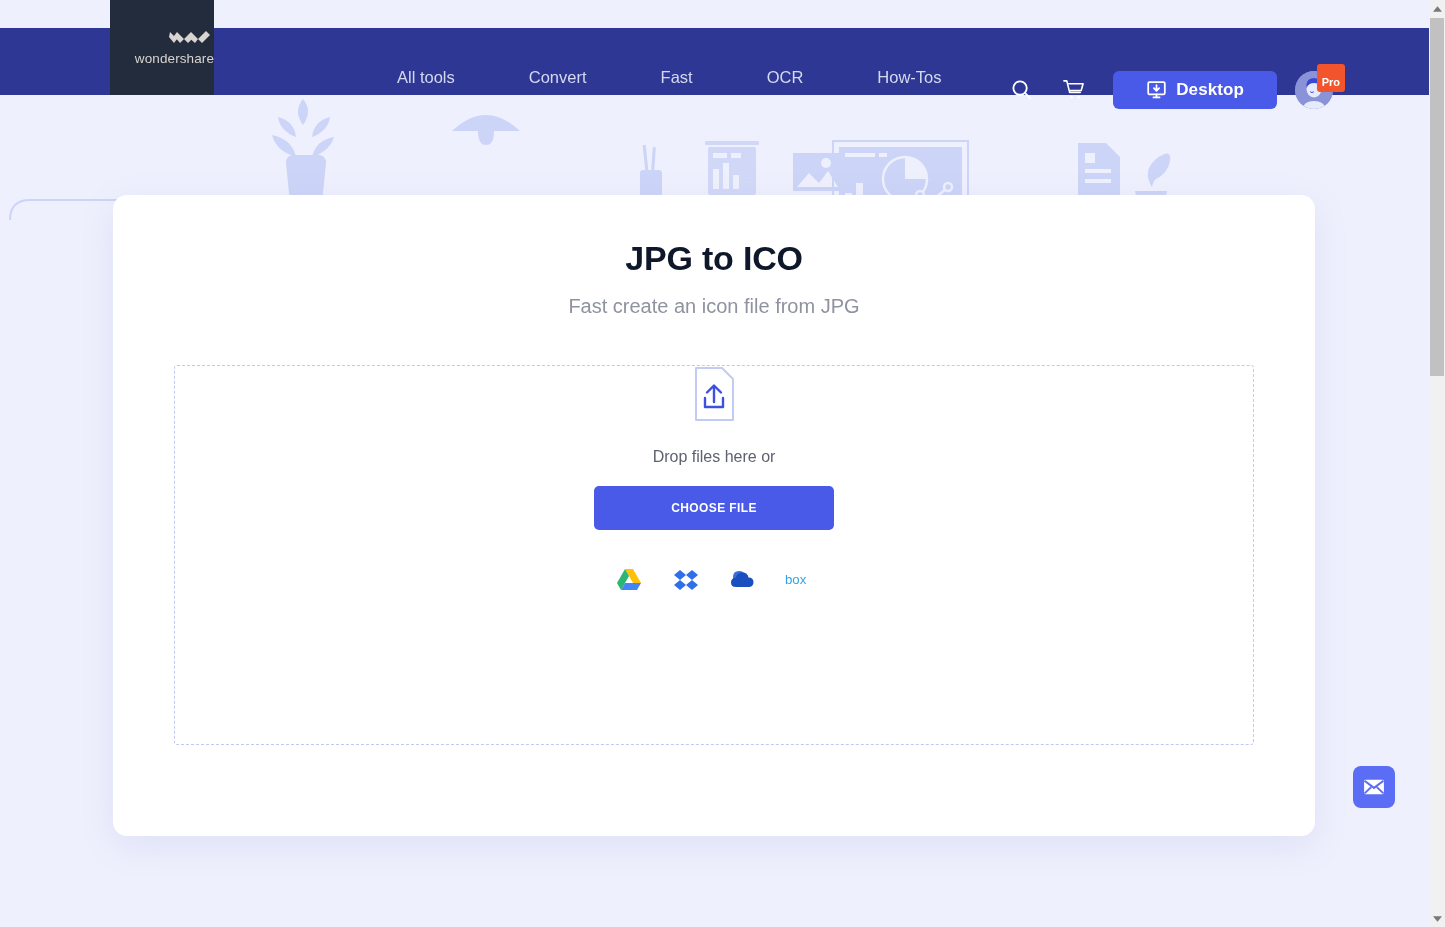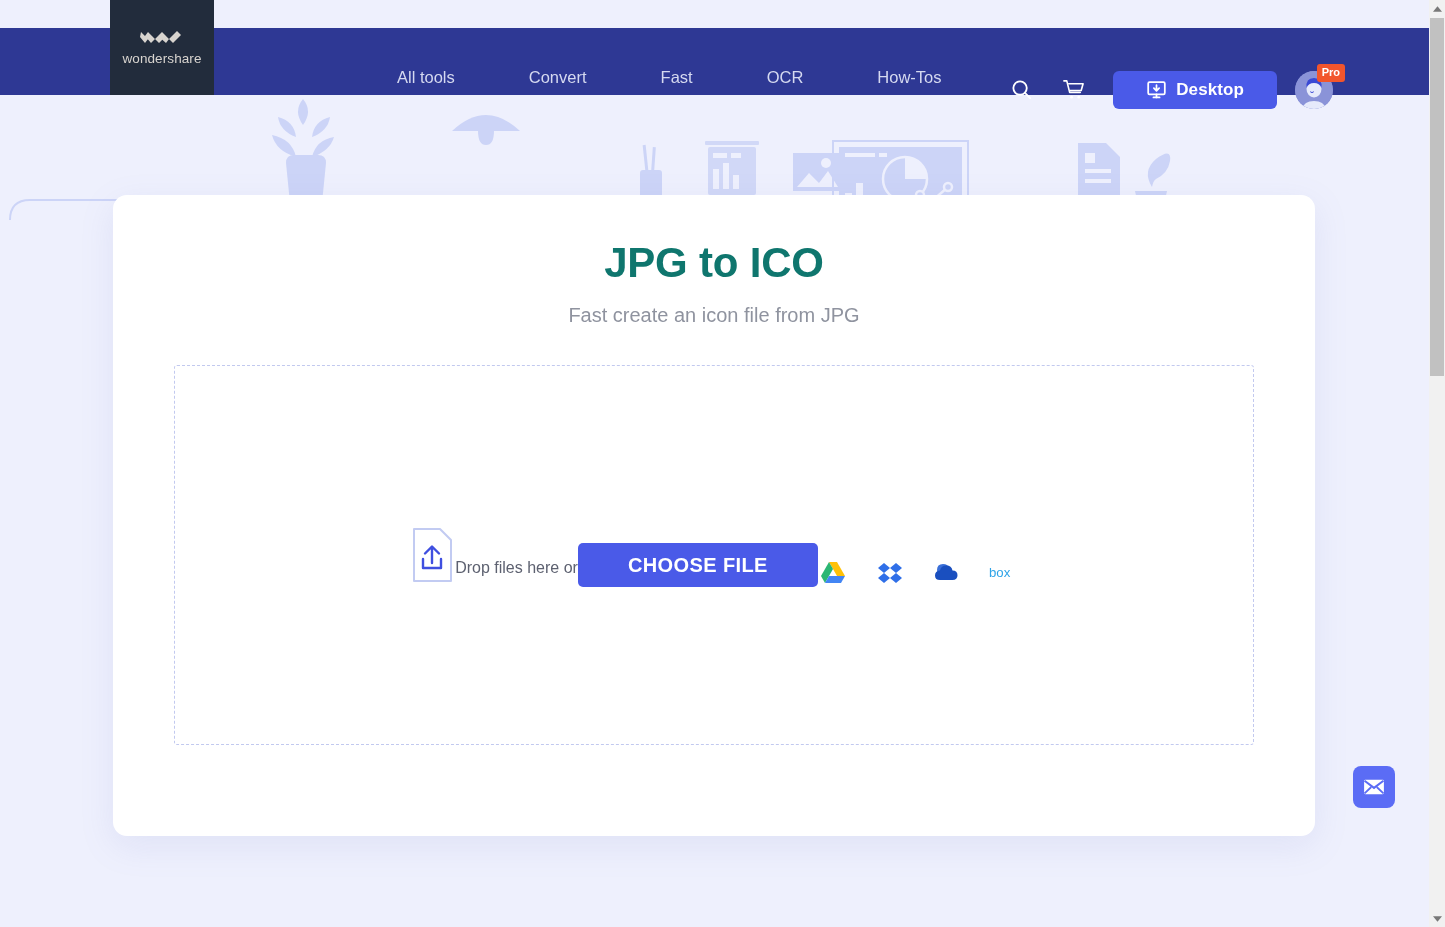--- a/index.html
+++ b/index.html
@@ -34,21 +34,21 @@
     align-items: center;
     z-index: 30;
   }
   .ws-block {
     position: absolute;
     left: 110px; top: 0px;
     width: 104px; height: 95px;
     background: #222c3c;
     display: flex;
     flex-direction: column;
-    align-items: center;
+    align-items: flex-end;
     justify-content: center;
     gap: 6px;
     z-index: 40;
   }
   .ws-mark { width: 46px; height: 16px; display:block; }
   .ws-text {
     color: #d8d4cf;
     font-size: 13.5px;
     letter-spacing: .1px;
     white-space: nowrap;
@@ -122,21 +122,21 @@
     display:block;
   }
   .pro-badge {
     position: absolute;
     right: -12px; top: -7px;
     background: #f2552c;
     color: #fff;
     font-size: 11px;
     font-weight: 700;
     line-height: 1;
-    padding: 3px 5px 4px;
+    padding: 13px 5px 4px;
     border-radius: 3px;
   }
 
   
   .hero-illus {
     position: absolute;
     left: 0; top: 95px;
     width: 1429px; height: 130px;
     overflow: hidden;
     pointer-events: none;
@@ -148,57 +148,57 @@
     position: absolute;
     left: 113px; top: 195px;
     width: 1202px; height: 641px;
     background: #ffffff;
     border-radius: 14px;
     box-shadow: 0 10px 34px rgba(120,130,200,0.13);
     z-index: 20;
   }
   .card-title {
     text-align: center;
-    color: #0f766e;
-    font-size: 42px;
+    color: #0f172a;
+    font-size: 34px;
     font-weight: 700;
     letter-spacing: -0.2px;
     margin-top: 44px;
   }
   .card-subtitle {
     text-align: center;
     color: #8f939f;
     font-size: 20px;
     margin-top: 17px;
   }
   .dropzone {
     position: absolute;
     left: 61px; top: 170px;
     width: 1080px; height: 380px;
     border: 1.5px dashed #c2c9ef;
     border-radius: 3px;
     display: flex;
-    flex-direction: row;
+    flex-direction: column;
     align-items: center;
-    justify-content: center;
+    justify-content: flex-start;
   }
   .upload-icon { width: 46px; height: 56px; display:block; }
   .drop-text {
     color: #5d6170;
     font-size: 16px;
     margin-top: 26px;
   }
   .choose-btn {
     margin-top: 20px;
     width: 240px; height: 44px;
     background: #4a5ae8;
     border: none;
     border-radius: 5px;
     color: #fff;
-    font-size: 20px;
+    font-size: 12px;
     font-weight: 700;
     letter-spacing: .4px;
     cursor: pointer;
     font-family: "Liberation Sans", sans-serif;
   }
   .cloud-row {
     margin-top: 36px;
     display: flex;
     align-items: center;
     gap: 27px;

